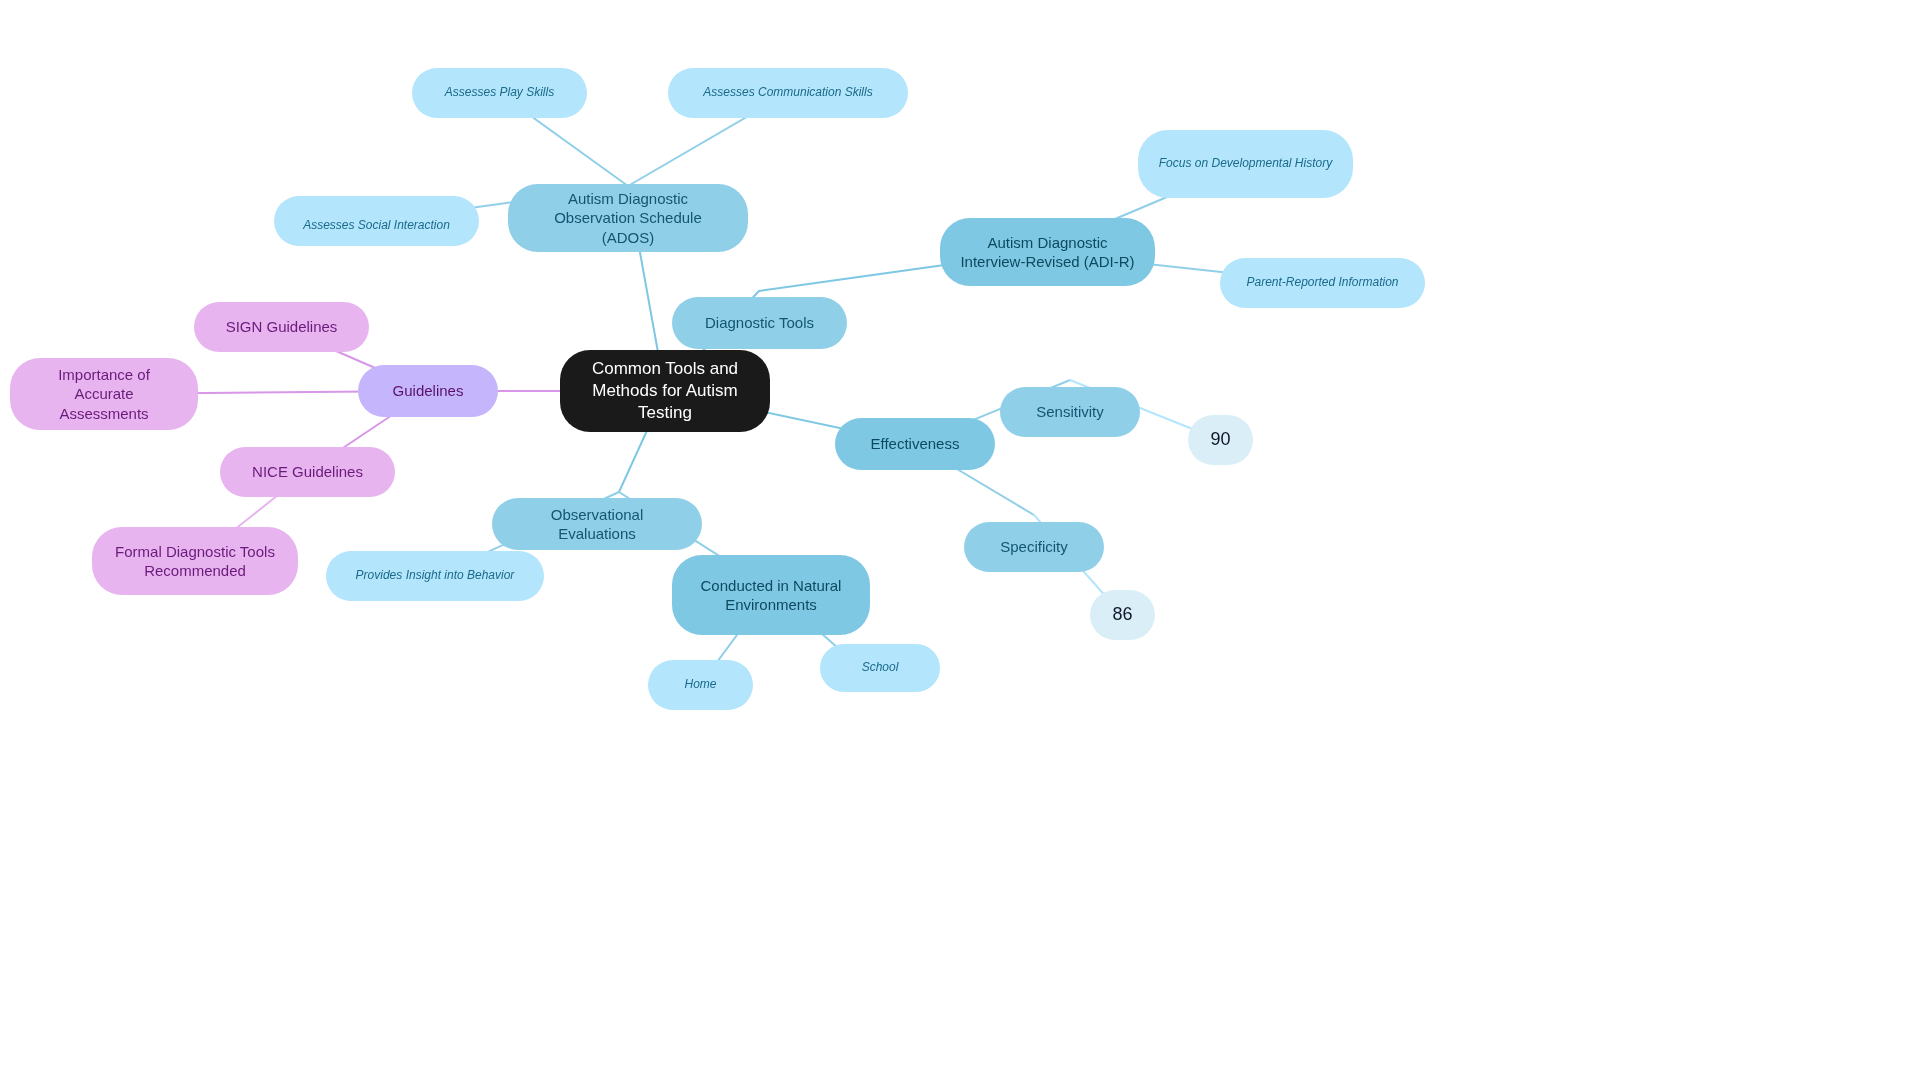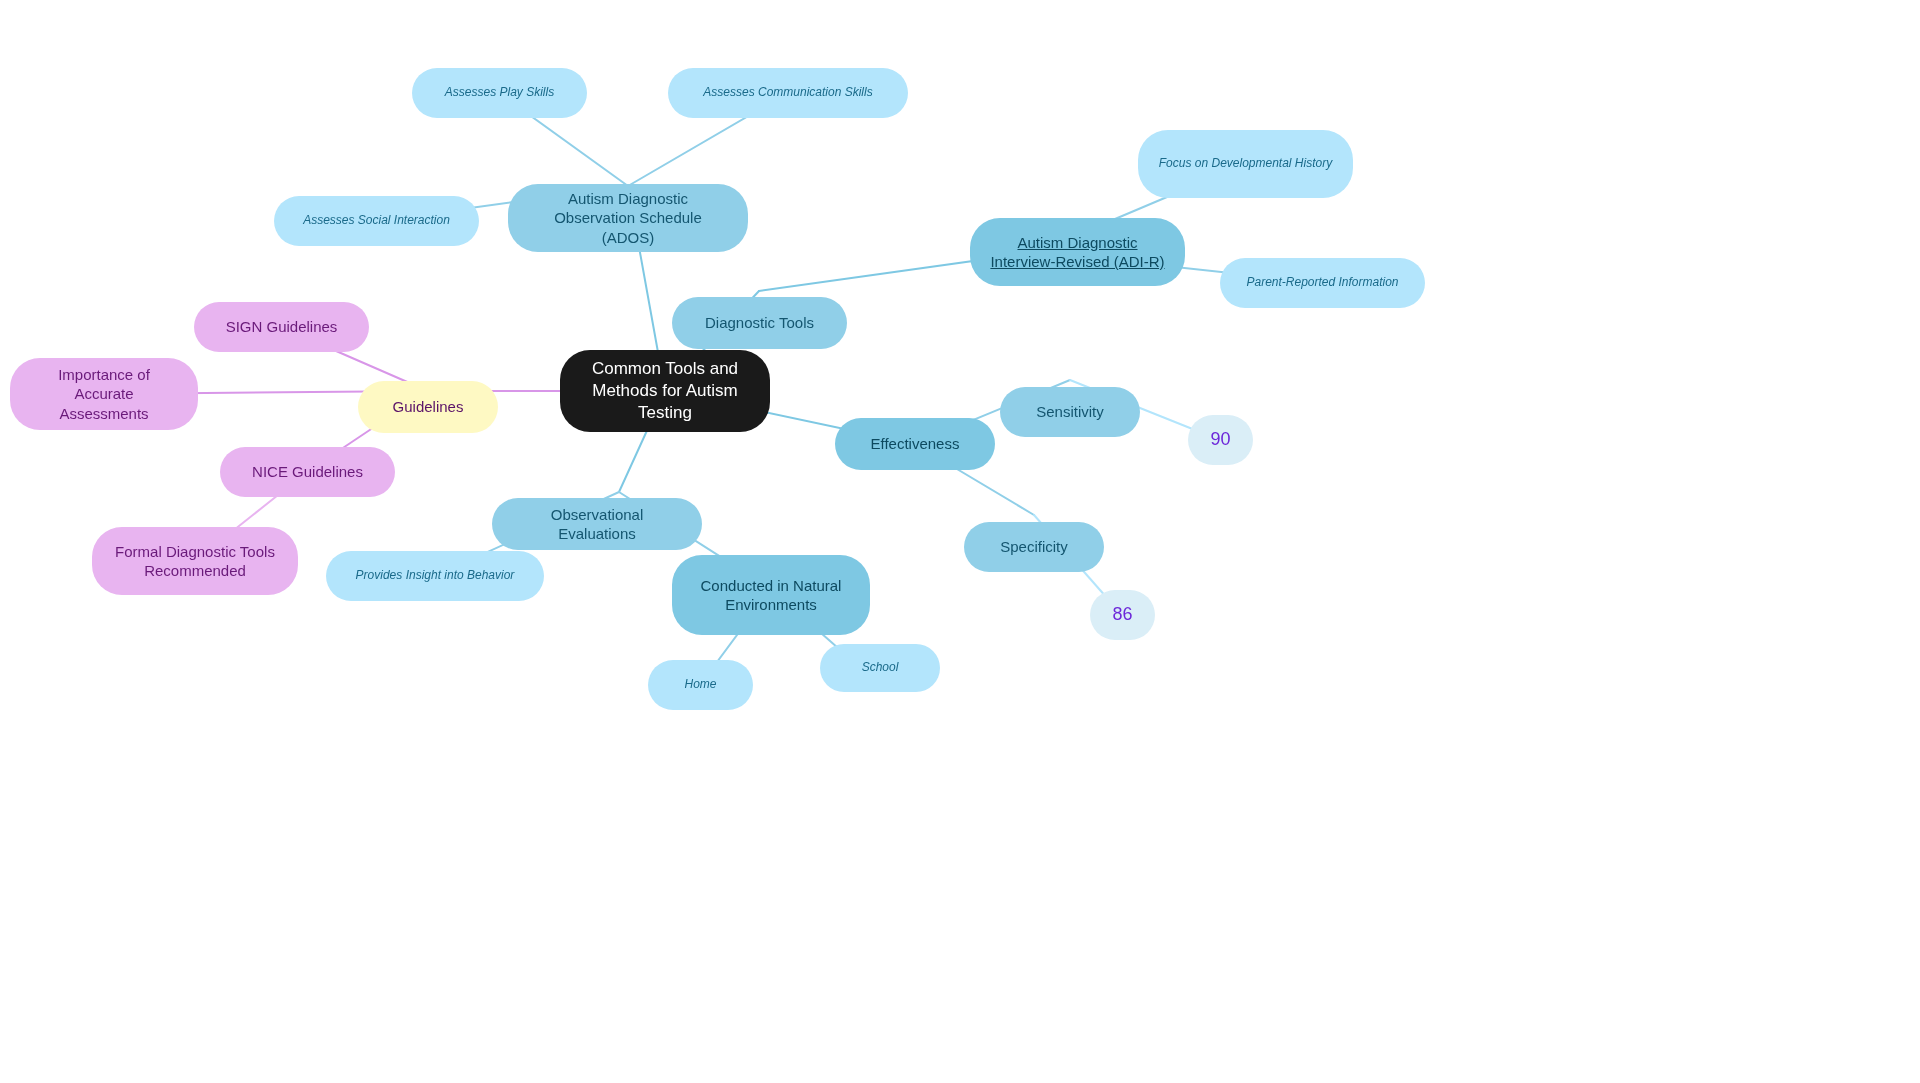--- a/index.html
+++ b/index.html
@@ -69,31 +69,30 @@
     }
 
     .node-pink {
       background: #e8b4f0;
       color: #6a1a7a;
       font-size: 15px;
       padding: 0 20px;
     }
 
     .node-pink-medium {
-      background: #fef9c3;
+      background: #c4b5fd;
       color: #5a1268;
       font-size: 15px;
       font-weight: 500;
       padding: 14px 20px;
-      margin-top: 16px;
     }
 
     .node-number {
       background: #daeef7;
-      color: #6d28d9;
+      color: #0f172a;
       font-size: 18px;
       font-weight: 500;
       width: 65px;
       height: 50px;
       border-radius: 25px;
     }
   </style>
 </head>
 <body>
 
@@ -132,29 +131,29 @@
 </div>
 
 <div class="node node-blue" style="left: 412px; top: 68px; width: 175px; height: 50px;">
   <span>Assesses Play Skills</span>
 </div>
 
 <div class="node node-blue" style="left: 668px; top: 68px; width: 240px; height: 50px;">
   <span>Assesses Communication Skills</span>
 </div>
 
-<div class="node node-blue" style="left: 274px; top: 196px; width: 205px; height: 50px;">
+<div class="node node-blue" style="left: 274px; top: 196px; width: 205px; height: 50px; align-items: flex-end;">
   <span>Assesses Social Interaction</span>
 </div>
 
 <div class="node node-blue-medium" style="left: 672px; top: 265px; width: 175px; height: 52px;">
   <span>Diagnostic Tools</span>
 </div>
 
-<div class="node node-blue-dark" style="left: 970px; top: 218px; width: 215px; height: 68px; text-decoration: underline;">
+<div class="node node-blue-dark" style="left: 940px; top: 218px; width: 215px; height: 68px;">
   <span>Autism Diagnostic Interview-Revised (ADI-R)</span>
 </div>
 
 <div class="node node-blue" style="left: 1138px; top: 130px; width: 215px; height: 68px;">
   <span>Focus on Developmental History</span>
 </div>
 
 <div class="node node-blue" style="left: 1220px; top: 258px; width: 205px; height: 50px;">
   <span>Parent-Reported Information</span>
 </div>

